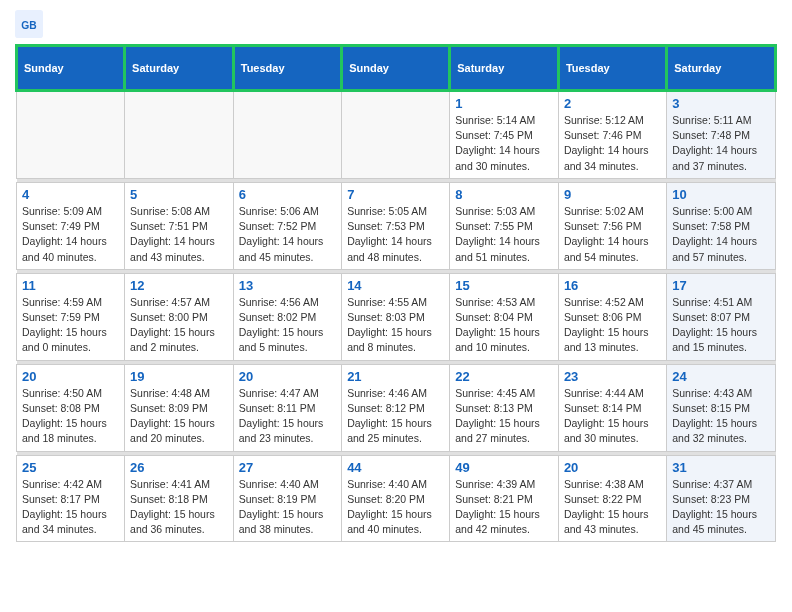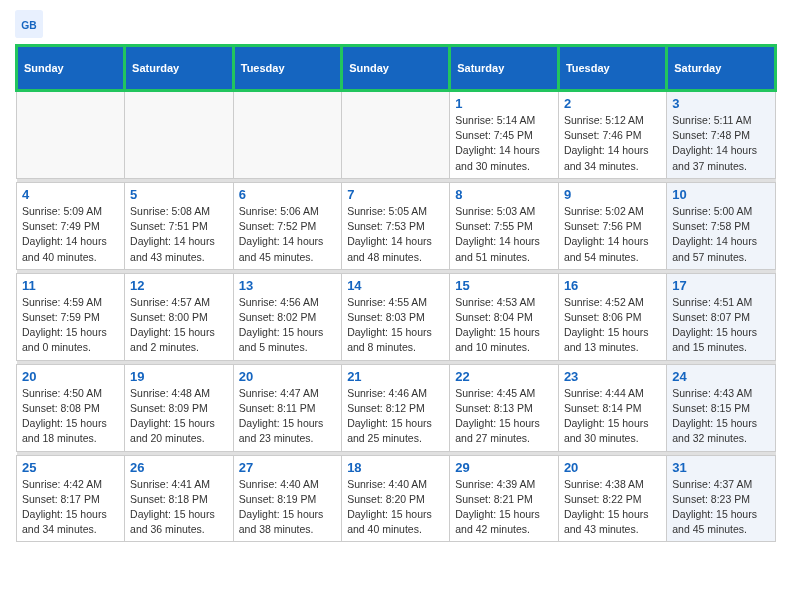--- a/index.html
+++ b/index.html
@@ -284,25 +284,25 @@
         </td>
         <td>
           <span class="day-number">26</span>
           <div class="day-detail">Sunrise: 4:41 AM<br>Sunset: 8:18 PM<br>Daylight: 15 hours<br>and 36 minutes.</div>
         </td>
         <td>
           <span class="day-number">27</span>
           <div class="day-detail">Sunrise: 4:40 AM<br>Sunset: 8:19 PM<br>Daylight: 15 hours<br>and 38 minutes.</div>
         </td>
         <td>
-          <span class="day-number">18</span>
+          <span class="day-number">44</span>
           <div class="day-detail">Sunrise: 4:40 AM<br>Sunset: 8:20 PM<br>Daylight: 15 hours<br>and 40 minutes.</div>
         </td>
         <td>
-          <span class="day-number">29</span>
+          <span class="day-number">49</span>
           <div class="day-detail">Sunrise: 4:39 AM<br>Sunset: 8:21 PM<br>Daylight: 15 hours<br>and 42 minutes.</div>
         </td>
         <td>
           <span class="day-number">20</span>
           <div class="day-detail">Sunrise: 4:38 AM<br>Sunset: 8:22 PM<br>Daylight: 15 hours<br>and 43 minutes.</div>
         </td>
         <td class="saturday">
           <span class="day-number">31</span>
           <div class="day-detail">Sunrise: 4:37 AM<br>Sunset: 8:23 PM<br>Daylight: 15 hours<br>and 45 minutes.</div>
         </td>

